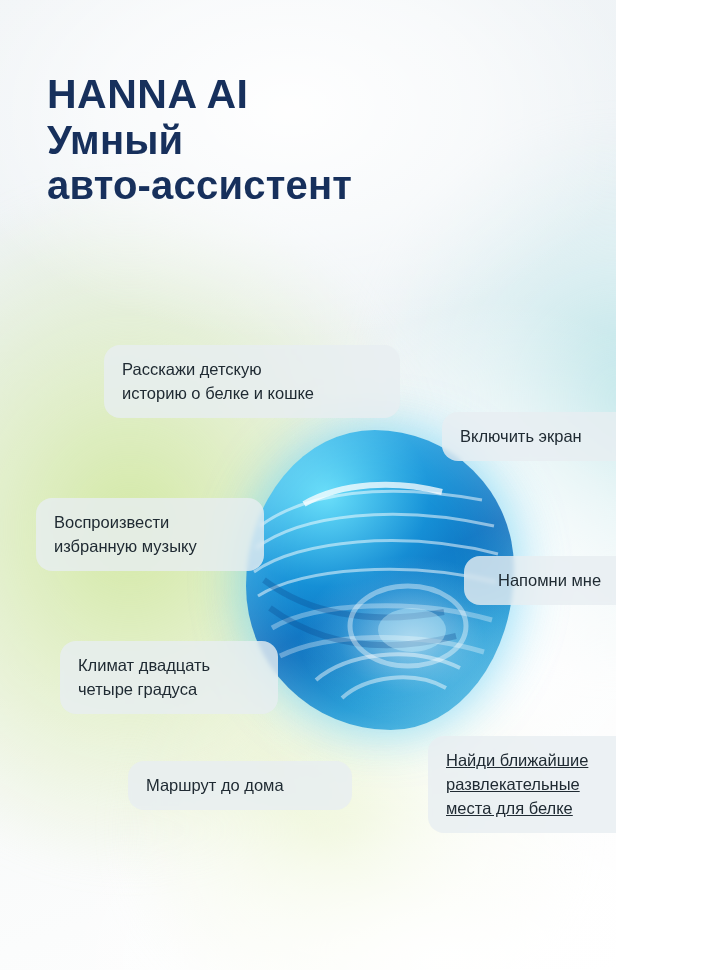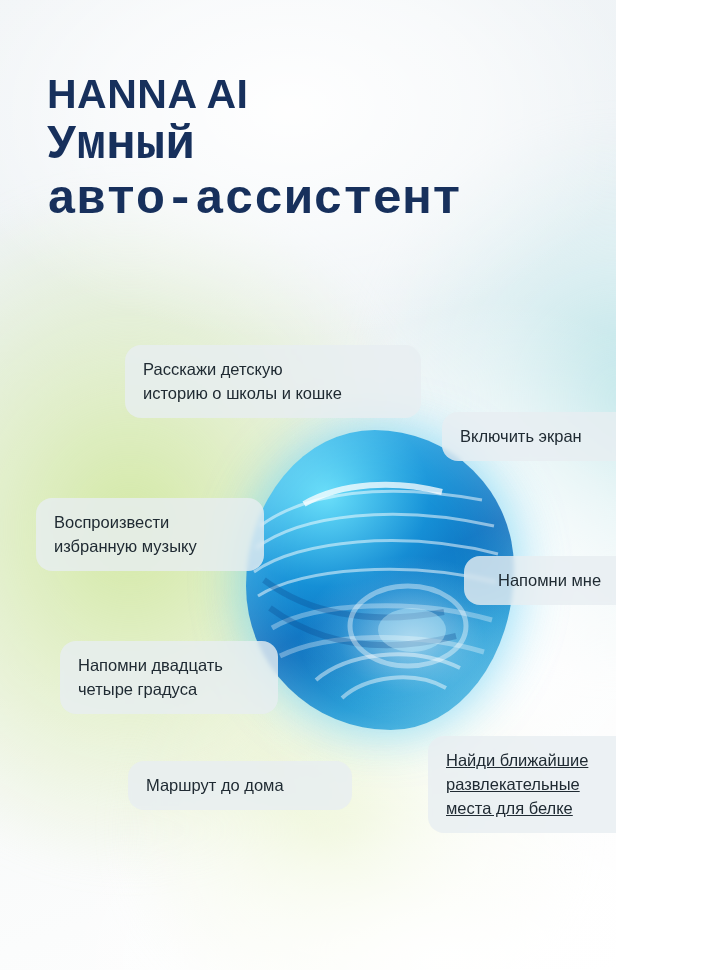--- a/index.html
+++ b/index.html
@@ -87,24 +87,23 @@
     letter-spacing: 0.2px;
   }
   .headline .brand {
     font-size: 41px;
     font-weight: bold;
     display: block;
     letter-spacing: 0.5px;
   }
   .headline .sub1,
   .headline .sub2 {
-    font-size: 49px;
+    font-size: 40px;
     font-weight: bold;
     display: block;
-    font-family: Liberation Mono, monospace;
   }
 
   
   .orb-wrap {
     position: absolute;
     left: 246px;
     top: 430px;
     width: 268px;
     height: 300px;
   }
@@ -135,21 +134,21 @@
     position: absolute;
     border-radius: 16px;
     background: rgba(231,238,241,0.80);
     color: #202b33;
     font-size: 16.5px;
     line-height: 1.46;
     padding: 12px 18px 13px 18px;
     box-sizing: border-box;
     backdrop-filter: blur(2px);
   }
-  .b1 { left: 104px;  top: 345px;  width: 296px; margin-left: 21px; }
+  .b1 { left: 104px;  top: 345px;  width: 296px; }
   .b2 { left: 442px;  top: 412px;  width: 200px; }
   .b3 { left: 36px;   top: 498px;  width: 228px; }
   .b4 { left: 464px;  top: 556px;  width: 202px; padding-left: 34px; }
   .b5 { left: 60px;   top: 641px;  width: 218px; }
   .b6 { left: 128px;  top: 761px;  width: 224px; }
   .b7 { left: 428px;  top: 736px;  width: 216px; text-decoration: underline; }
 
   .nowrap { white-space: nowrap; }
 </style>
 </head>
@@ -195,38 +194,38 @@
         </g>
         <ellipse cx="162" cy="196" rx="58" ry="40" fill="none" stroke="rgba(255,255,255,0.40)" stroke-width="5"></ellipse>
         <ellipse cx="166" cy="200" rx="34" ry="22" fill="rgba(220,248,255,0.35)"></ellipse>
         <path d="M58 74 C96 52, 150 50, 196 62" fill="none" stroke="rgba(255,255,255,0.75)" stroke-width="6"></path>
       </svg>
     </div>
   </div>
 
   <div class="bubble b1">
     <div>Расскажи детскую</div>
-    <div>историю о школы и кошке</div>
+    <div>историю о белке и кошке</div>
   </div>
 
   <div class="bubble b2">
     <div class="nowrap">Включить экран</div>
   </div>
 
   <div class="bubble b3">
     <div>Воспроизвести</div>
     <div>избранную музыку</div>
   </div>
 
   <div class="bubble b4">
     <div>Напомни мне</div>
   </div>
 
   <div class="bubble b5">
-    <div>Напомни двадцать</div>
+    <div>Климат двадцать</div>
     <div>четыре градуса</div>
   </div>
 
   <div class="bubble b6">
     <div class="nowrap">Маршрут до дома</div>
   </div>
 
   <div class="bubble b7">
     <div>Найди ближайшие</div>
     <div>развлекательные</div>

